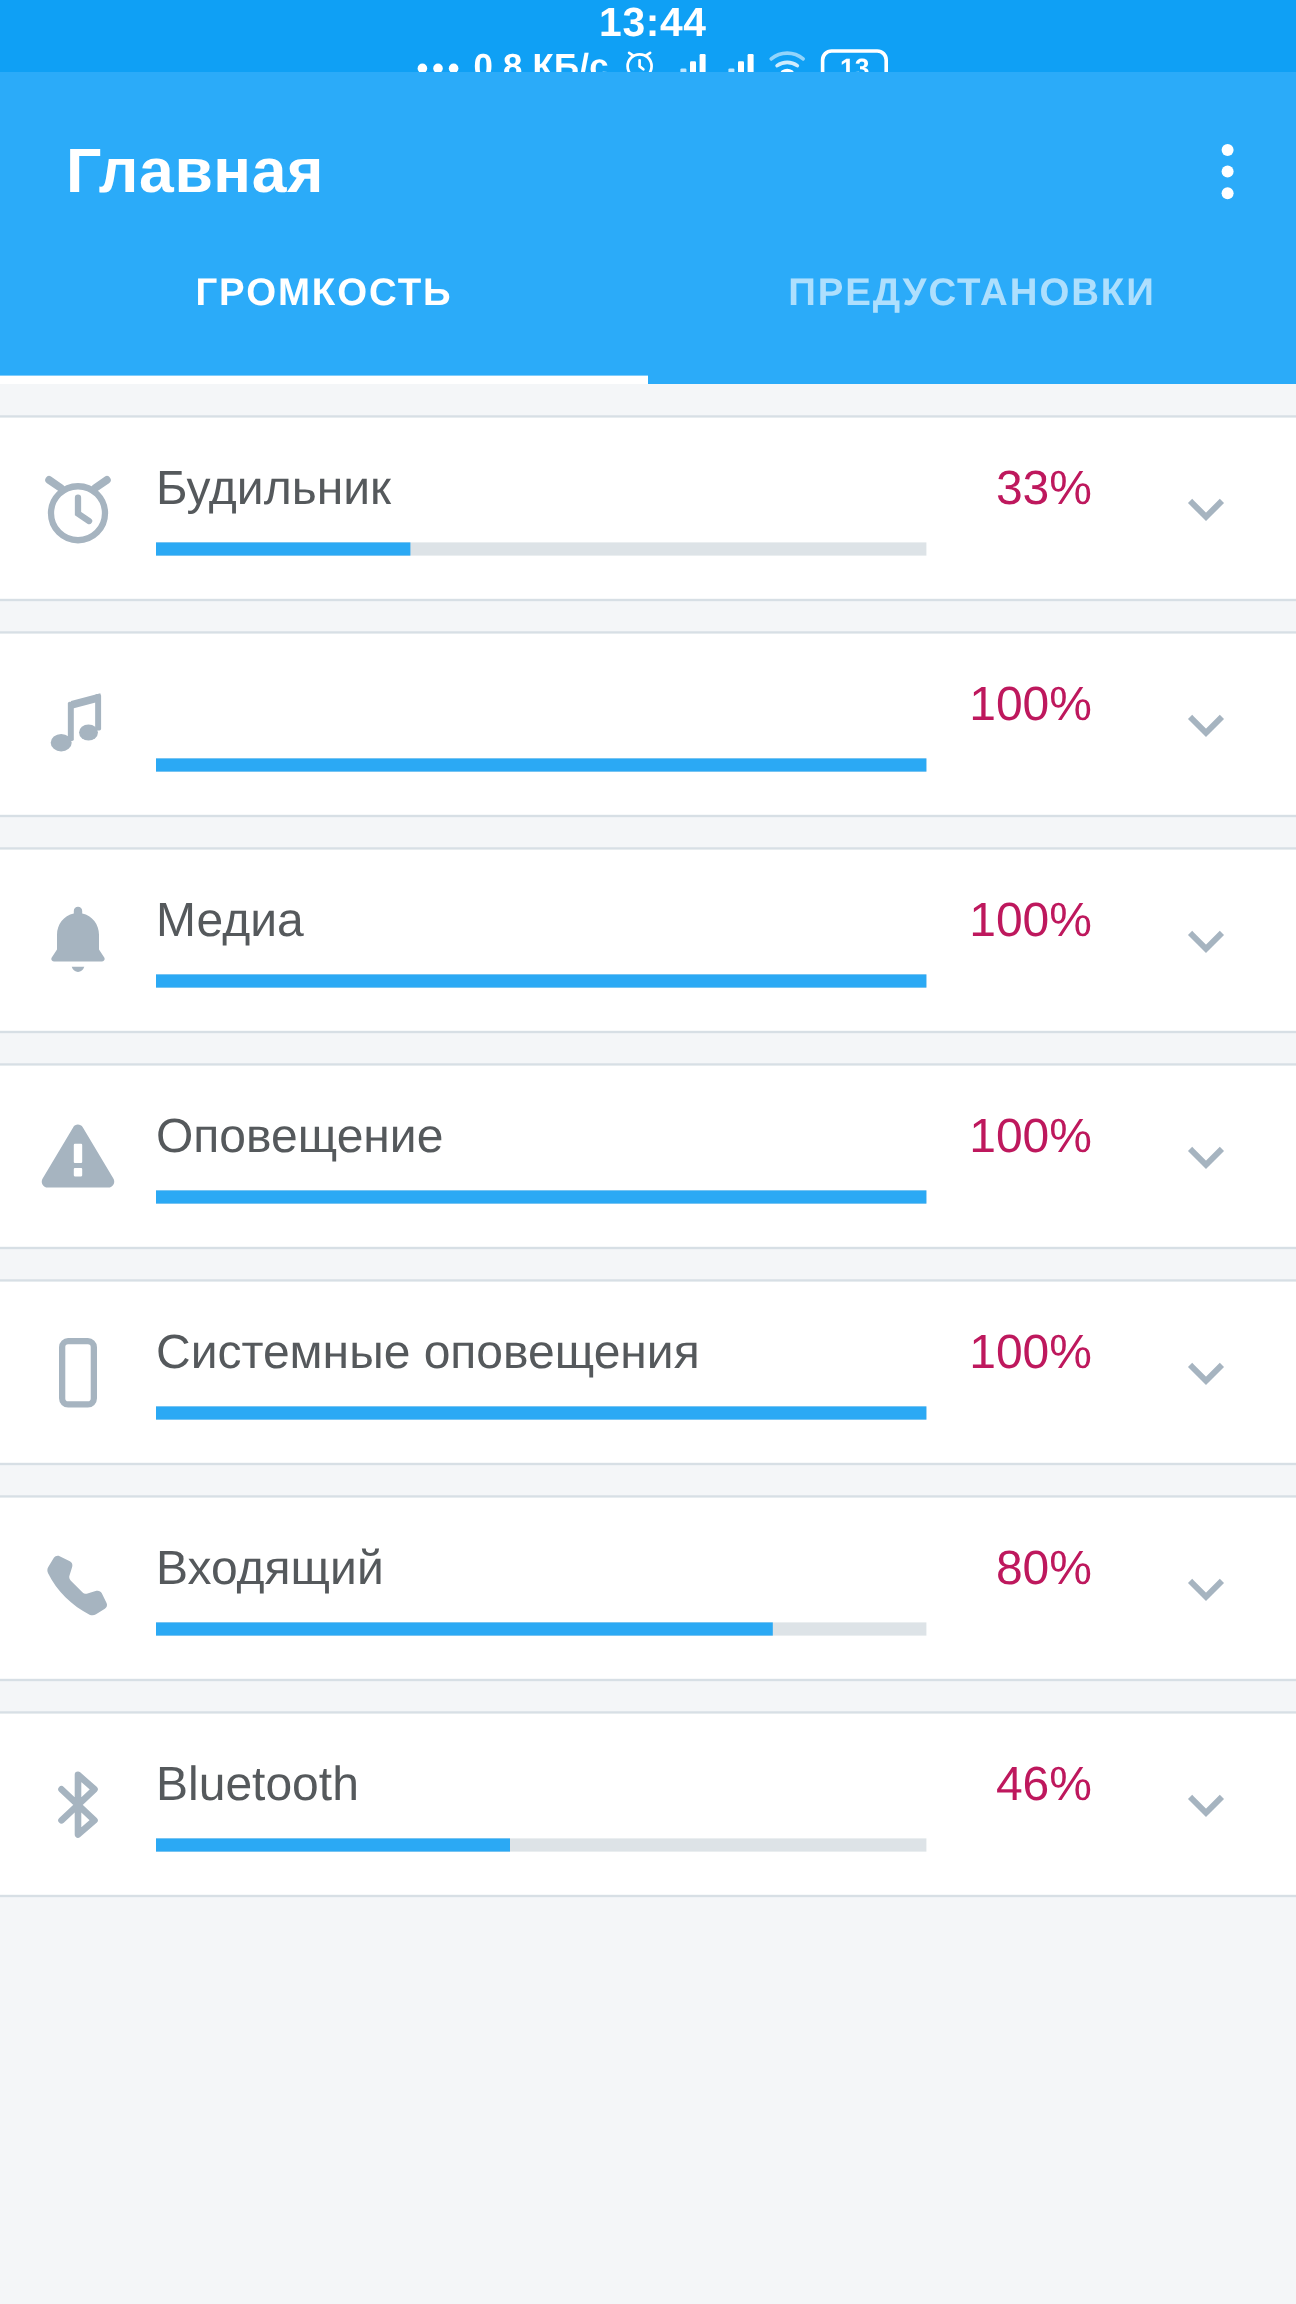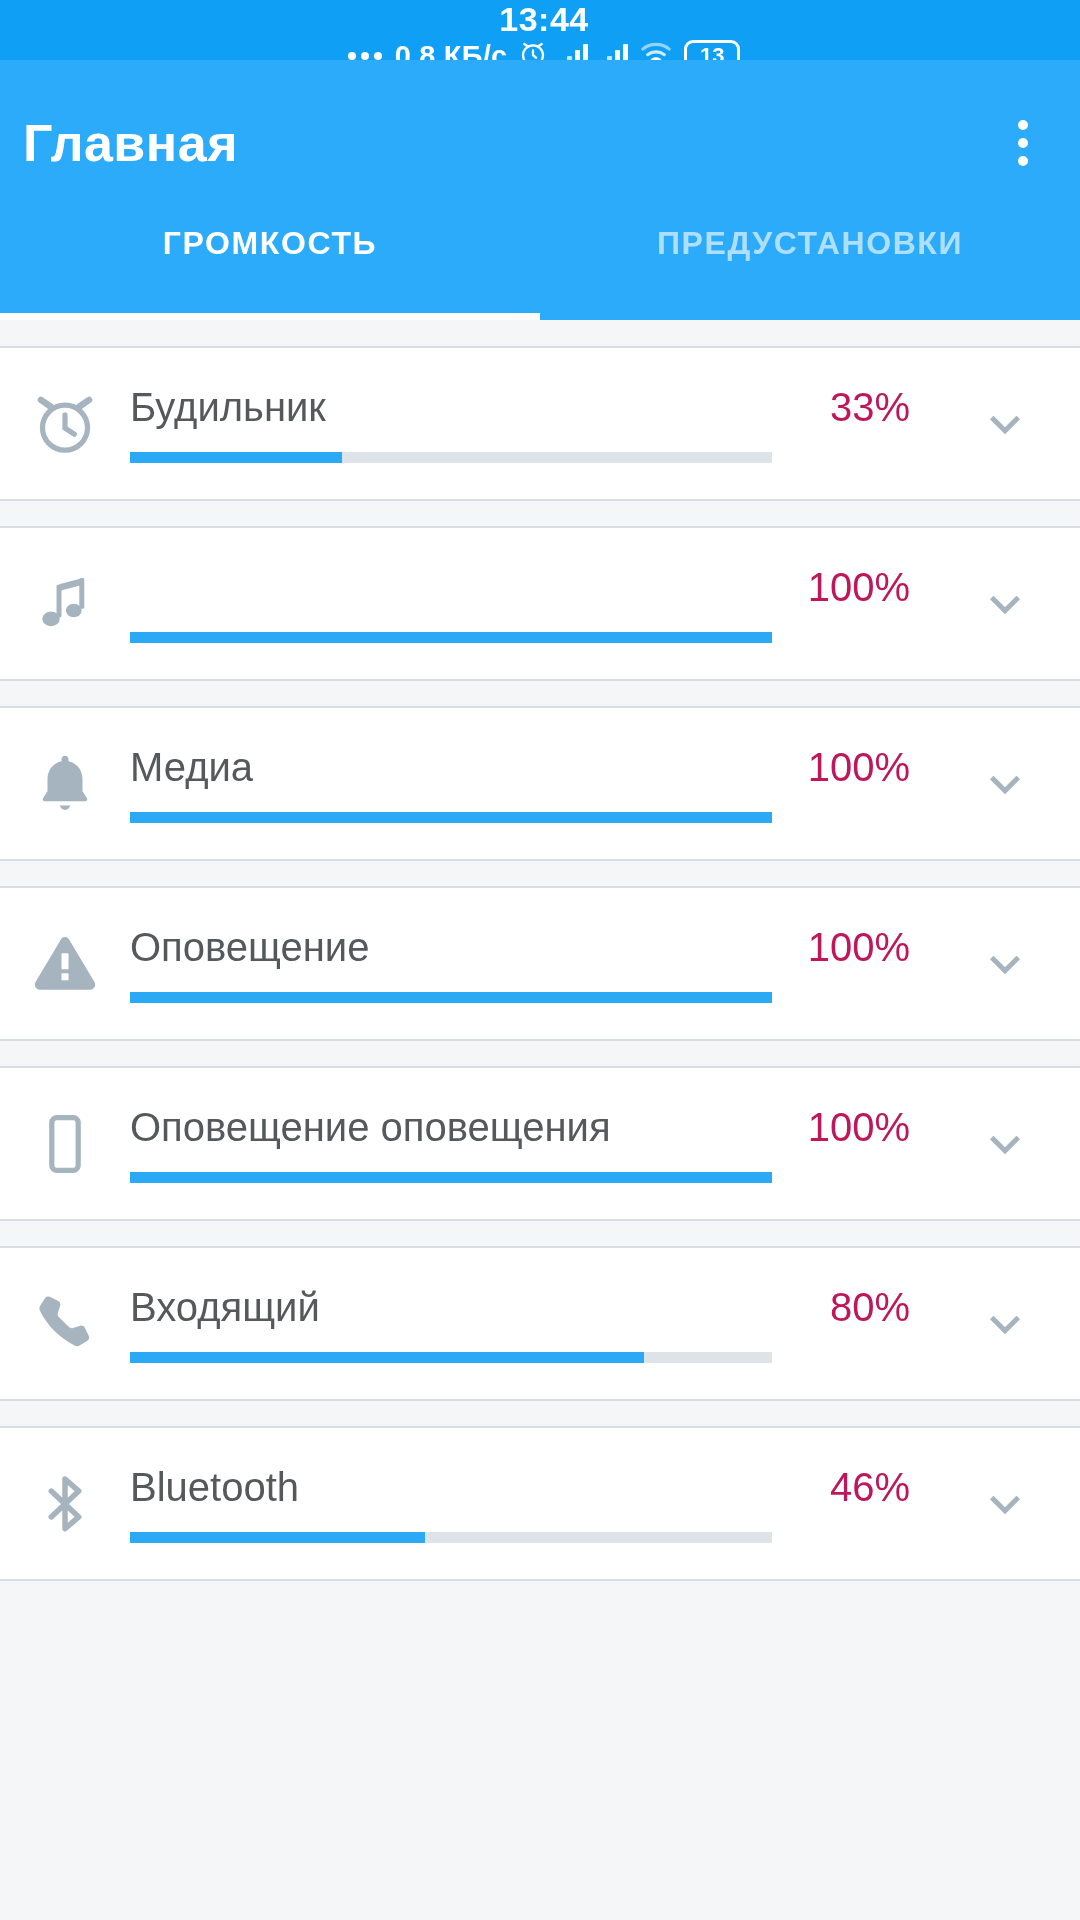--- a/index.html
+++ b/index.html
@@ -79,20 +79,21 @@
     background: #2BABF9;
     height: 260px;
     position: relative;
   }
   .app-bar-top {
     height: 165px;
     display: flex;
     align-items: center;
     justify-content: space-between;
     padding: 0 40px 0 23px;
+    margin-left: 32px;
   }
   .app-title {
     color: #FFFFFF;
     font-size: 52px;
     font-weight: bold;
     letter-spacing: 0.5px;
   }
   .overflow-menu {
     display: flex;
     flex-direction: column;
@@ -365,21 +366,21 @@
   </div>
 
   <div class="card">
     <div class="card-icon">
       <svg width="66" height="66" viewBox="0 0 24 24" fill="none" stroke="currentColor" stroke-width="1.9">
         <rect x="7.2" y="2.4" width="9.6" height="19.2" rx="1.8"></rect>
       </svg>
     </div>
     <div class="card-body">
       <div class="card-line">
-        <span class="card-label">Оповещение оповещения</span>
+        <span class="card-label">Системные оповещения</span>
         <span class="card-pct">100%</span>
       </div>
       <div class="slider">
         <div class="slider-fill" style="width: 100%;"></div>
       </div>
     </div>
     <div class="chevron">
       <svg width="46" height="46" viewBox="0 0 24 24" fill="none" stroke="#A6B4C0" stroke-width="2.6" stroke-linecap="square">
           <path d="M6 9.5l6 6 6-6"></path>
         </svg>

